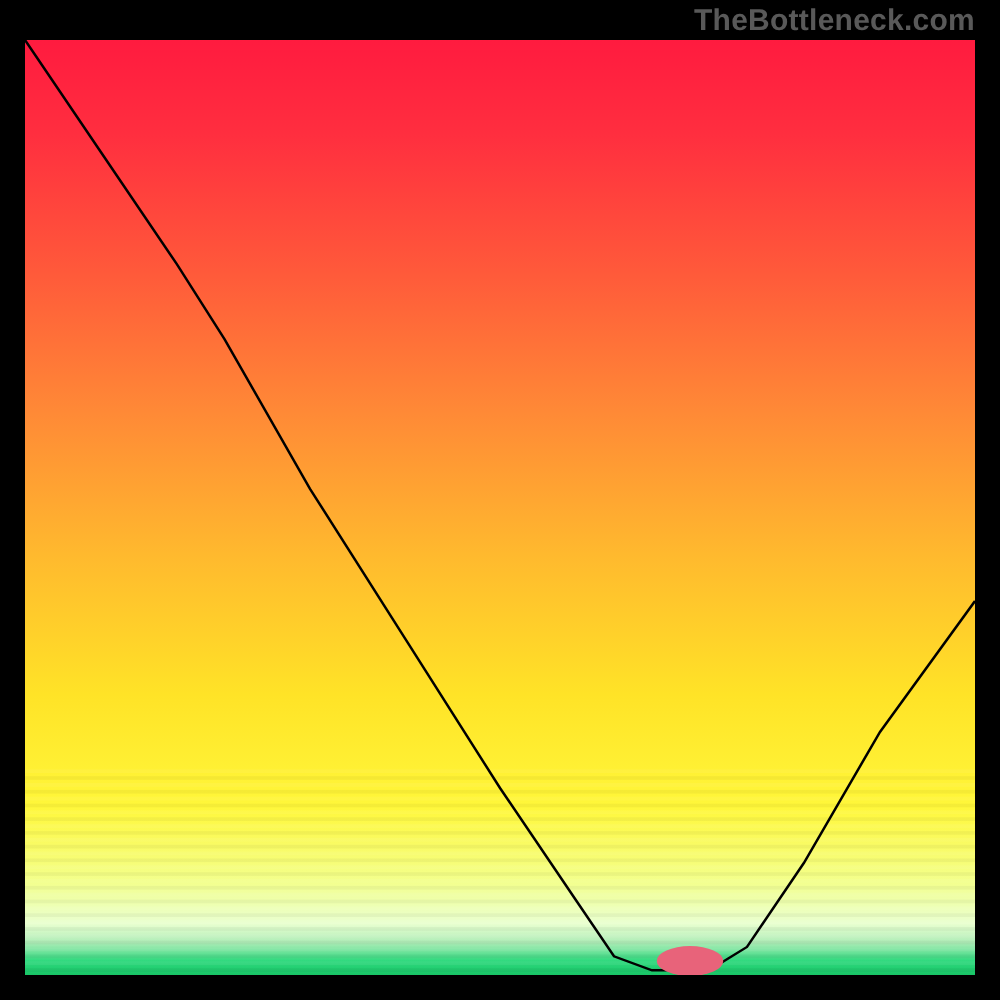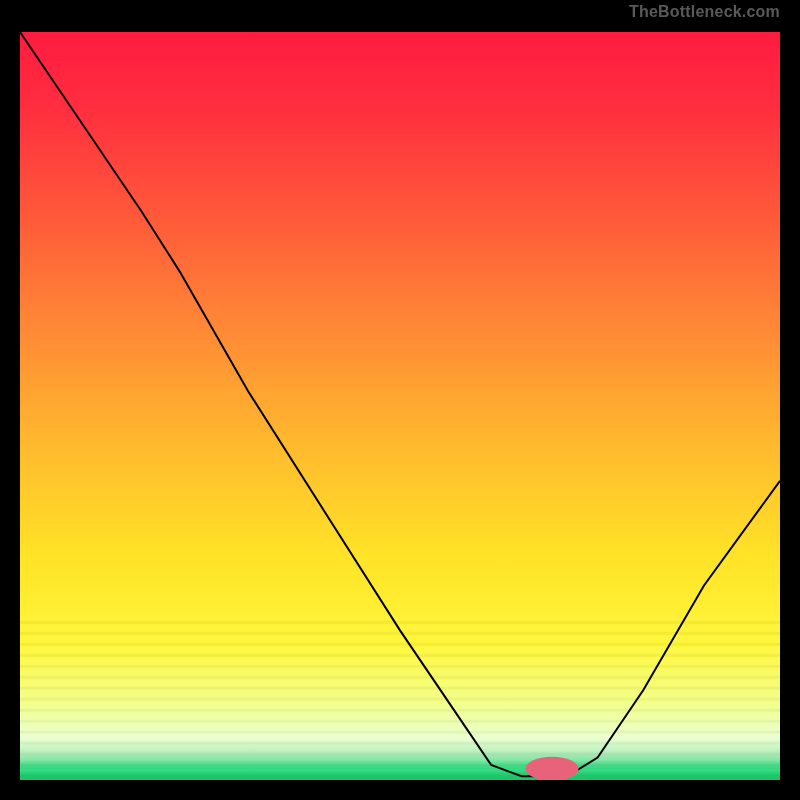--- a/index.html
+++ b/index.html
@@ -15,21 +15,21 @@
     width: 800px;
     height: 800px;
     box-sizing: border-box;
   }
   .watermark {
     position: absolute;
     top: 3px;
     right: 20px;
     color: #595959;
     font-family: Arial, Helvetica, sans-serif;
-    font-size: 16px;
+    font-size: 24px;
     font-weight: 600;
     letter-spacing: 0.2px;
     z-index: 3;
   }
   .plot-area {
     position: absolute;
     left: 20px;
     top: 32px;
     width: 760px;
     height: 748px;

